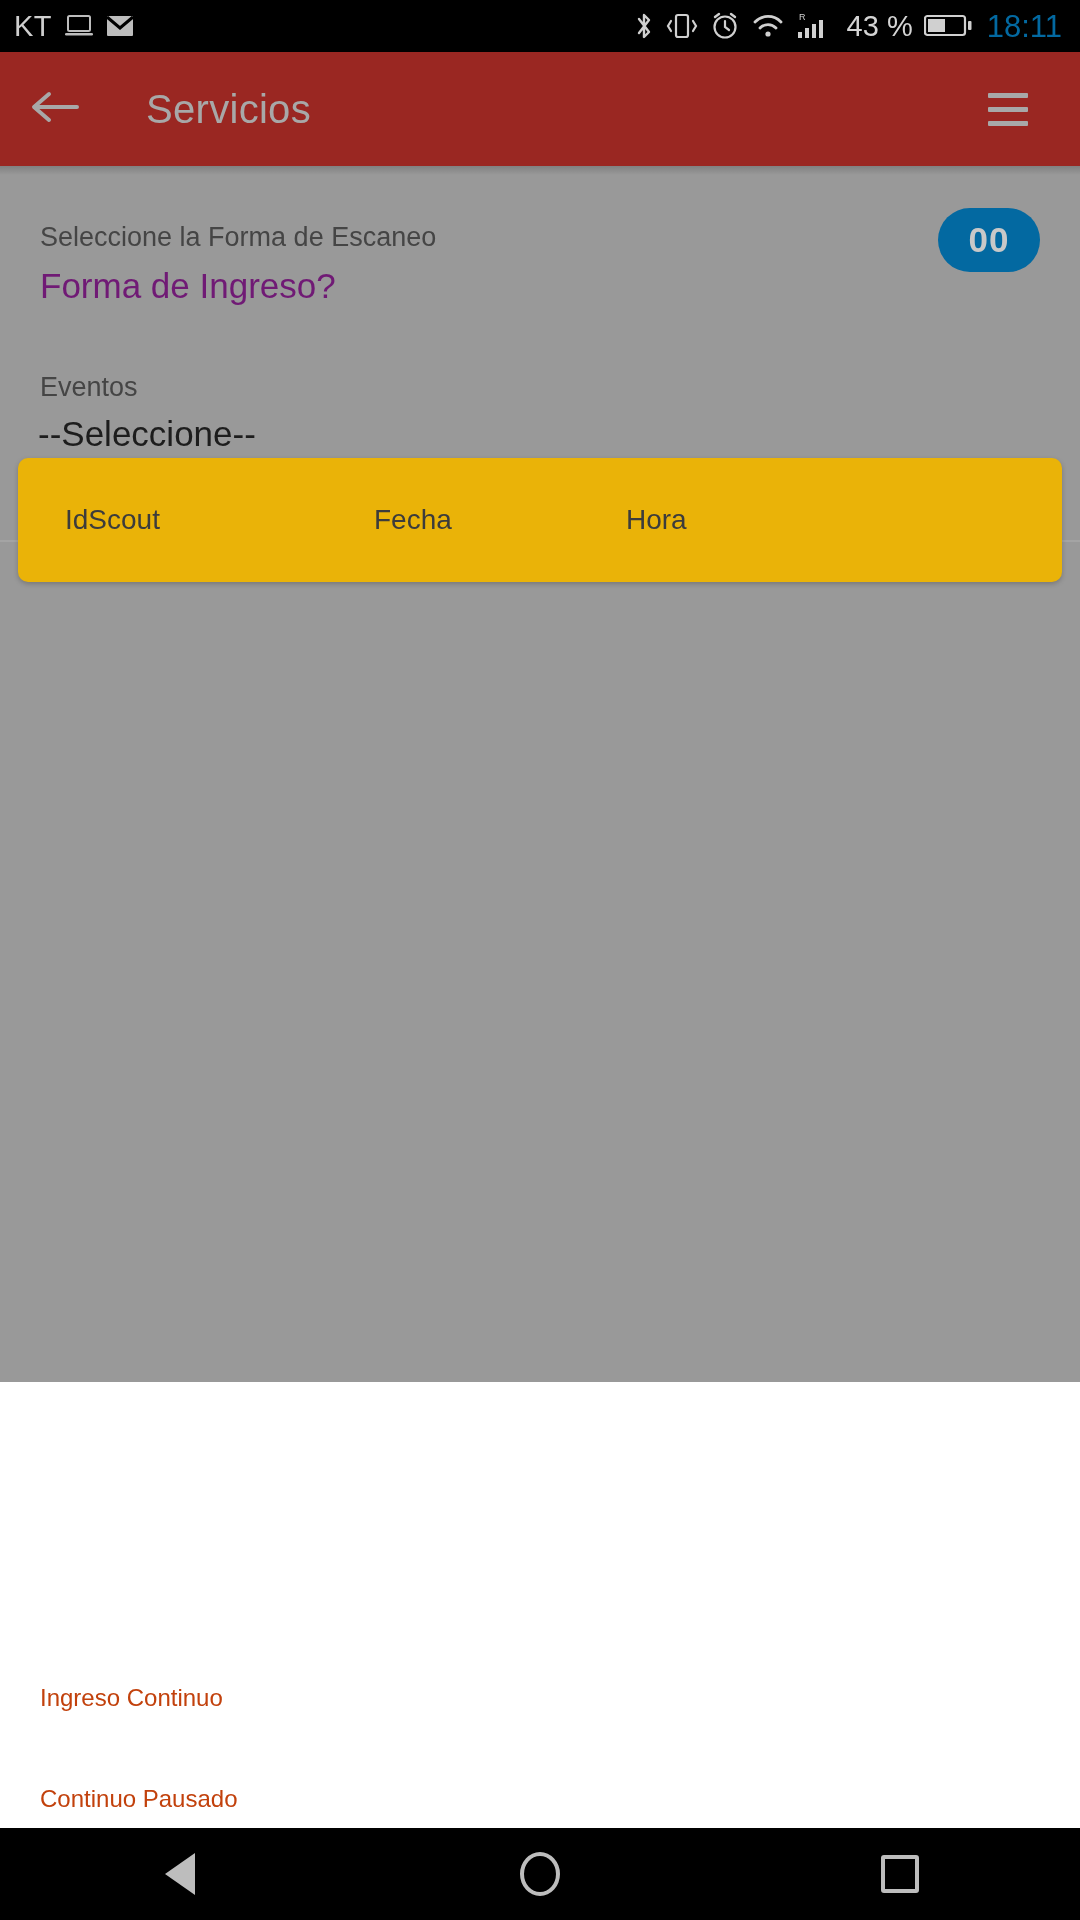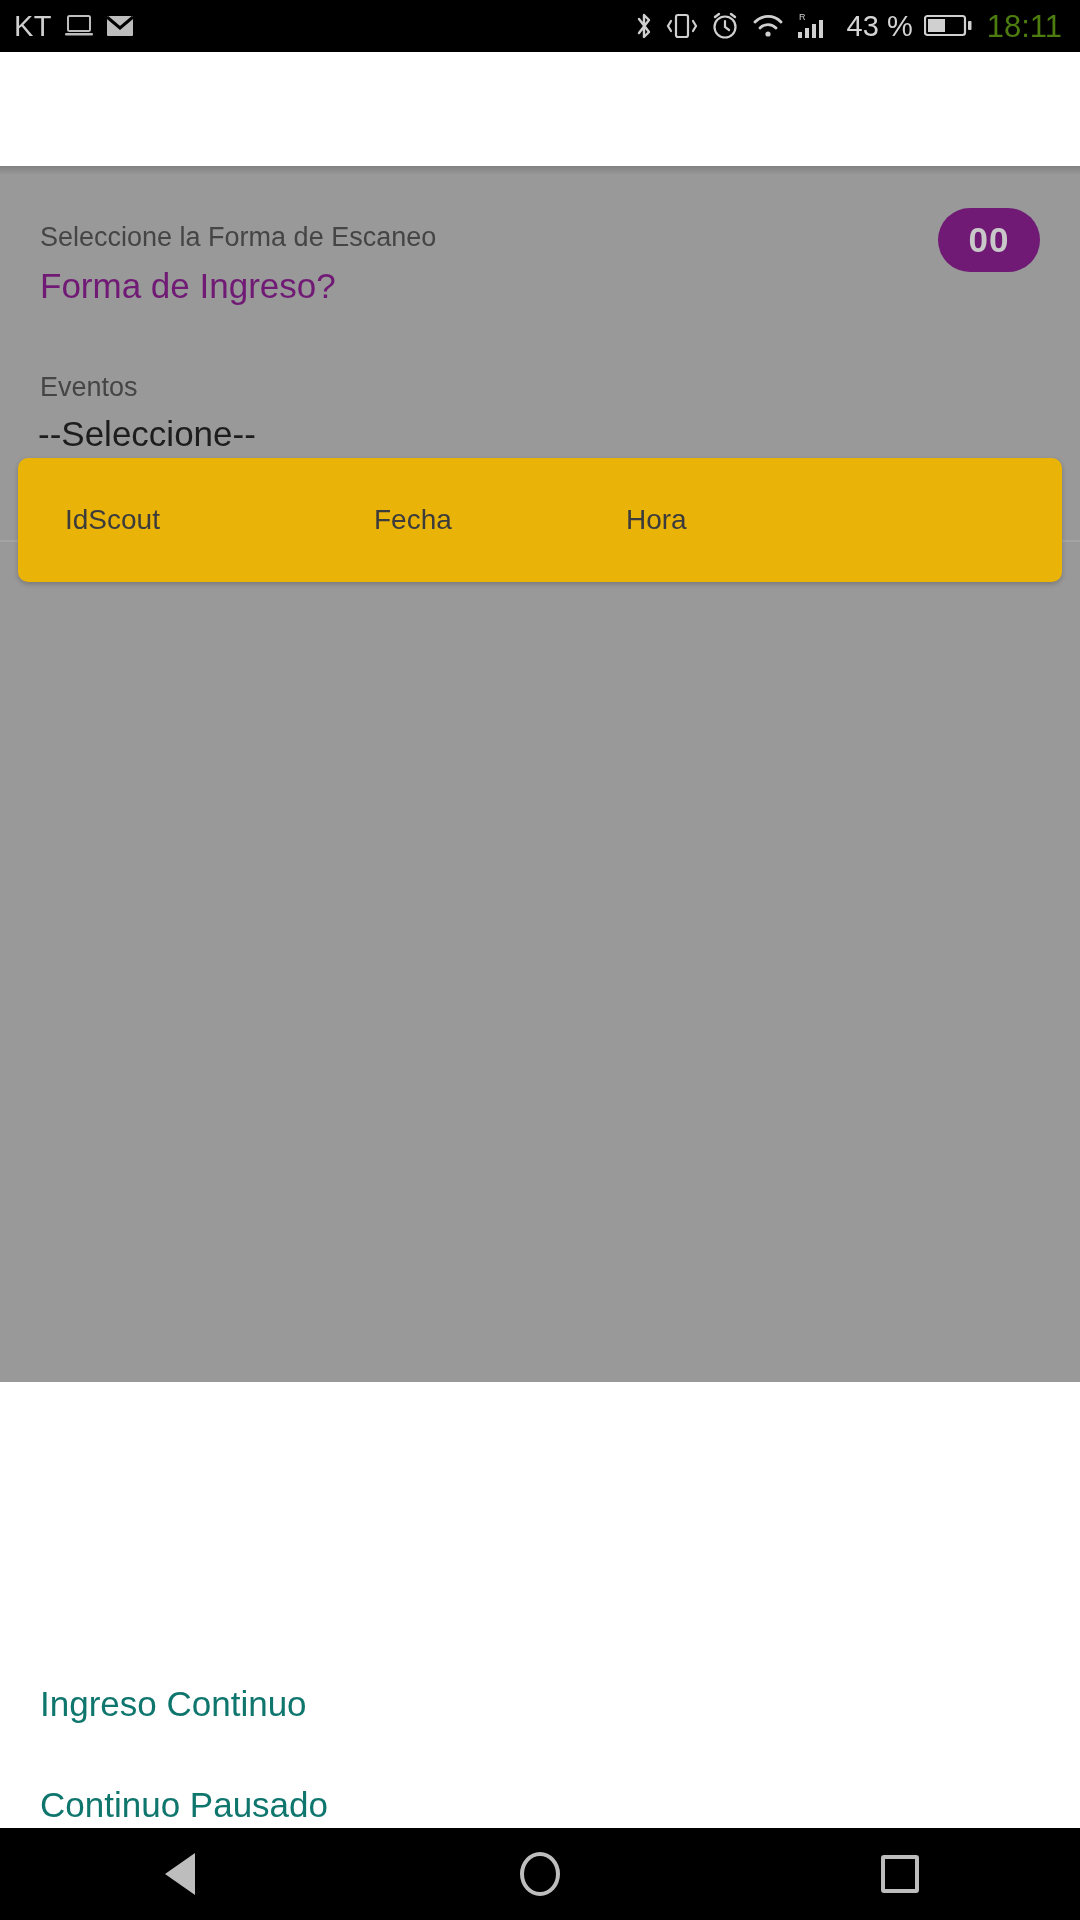--- a/index.html
+++ b/index.html
@@ -52,21 +52,21 @@
     display: inline-flex;
     align-items: center;
     justify-content: center;
   }
   .sb-text {
     color: #d4d4d4;
     font-size: 29px;
     line-height: 1;
   }
   .sb-clock {
-    color: #4d7c0f;
+    color: #0369a1;
     font-size: 31px;
     line-height: 1;
     margin-left: 4px;
   }
 
   
   #app-bar {
     position: absolute;
     top: 52px; left: 0;
     width: 1080px;
@@ -141,21 +141,21 @@
     color: #701a75;
     font-size: 35px;
   }
 
   #badge-count {
     position: absolute;
     right: 40px;
     top: 42px;
     width: 102px;
     height: 64px;
-    background: #701a75;
+    background: #0369a1;
     border-radius: 34px;
     display: flex;
     align-items: center;
     justify-content: center;
     color: #c8c8c8;
     font-size: 35px;
     font-weight: bold;
     letter-spacing: 1px;
   }
 
@@ -218,22 +218,22 @@
     position: absolute;
     left: 0;
     top: 1630px;
     width: 1080px;
     height: 198px;
     background: #ffffff;
   }
   .dialog-option {
     position: absolute;
     left: 40px;
-    color: #0f766e;
-    font-size: 35px;
+    color: #c2410c;
+    font-size: 24px;
   }
   #option-0 { top: 54px; }
   #option-1 { top: 155px; }
 
   
   #nav-bar {
     position: absolute;
     left: 0;
     top: 1828px;
     width: 1080px;
@@ -331,20 +331,35 @@
         <svg width="48" height="26" viewBox="0 0 48 26">
           <rect x="1" y="3" width="40" height="19" rx="2.5" fill="none" stroke="#d0d0d0" stroke-width="2.2"></rect>
           <rect x="4" y="6" width="17" height="13" fill="#d0d0d0"></rect>
           <rect x="44" y="8" width="3.5" height="9" rx="1" fill="#d0d0d0"></rect>
         </svg>
       </span>
       <span class="sb-clock">18:11</span>
     </div>
   </div>
 
+  <div id="app-bar">
+    <div id="back-button">
+      <span>
+        <svg width="52" height="40" viewBox="0 0 52 40">
+          <path d="M48 20 L6 20 M20 7 L5 20 L20 33" fill="none" stroke="#a8a8a8" stroke-width="4" stroke-linecap="round" stroke-linejoin="round"></path>
+        </svg>
+      </span>
+    </div>
+    <div id="app-title">Servicios</div>
+    <div id="menu-button">
+      <span class="bar"></span>
+      <span class="bar"></span>
+      <span class="bar"></span>
+    </div>
+  </div>
 
   <div id="content">
 
     <div class="field-label" id="label-escaneo">Seleccione la Forma de Escaneo</div>
 
     <div id="value-forma-ingreso">Forma de Ingreso?</div>
 
     <div id="badge-count">00</div>
 
     <div class="field-label" id="label-eventos">Eventos</div>

